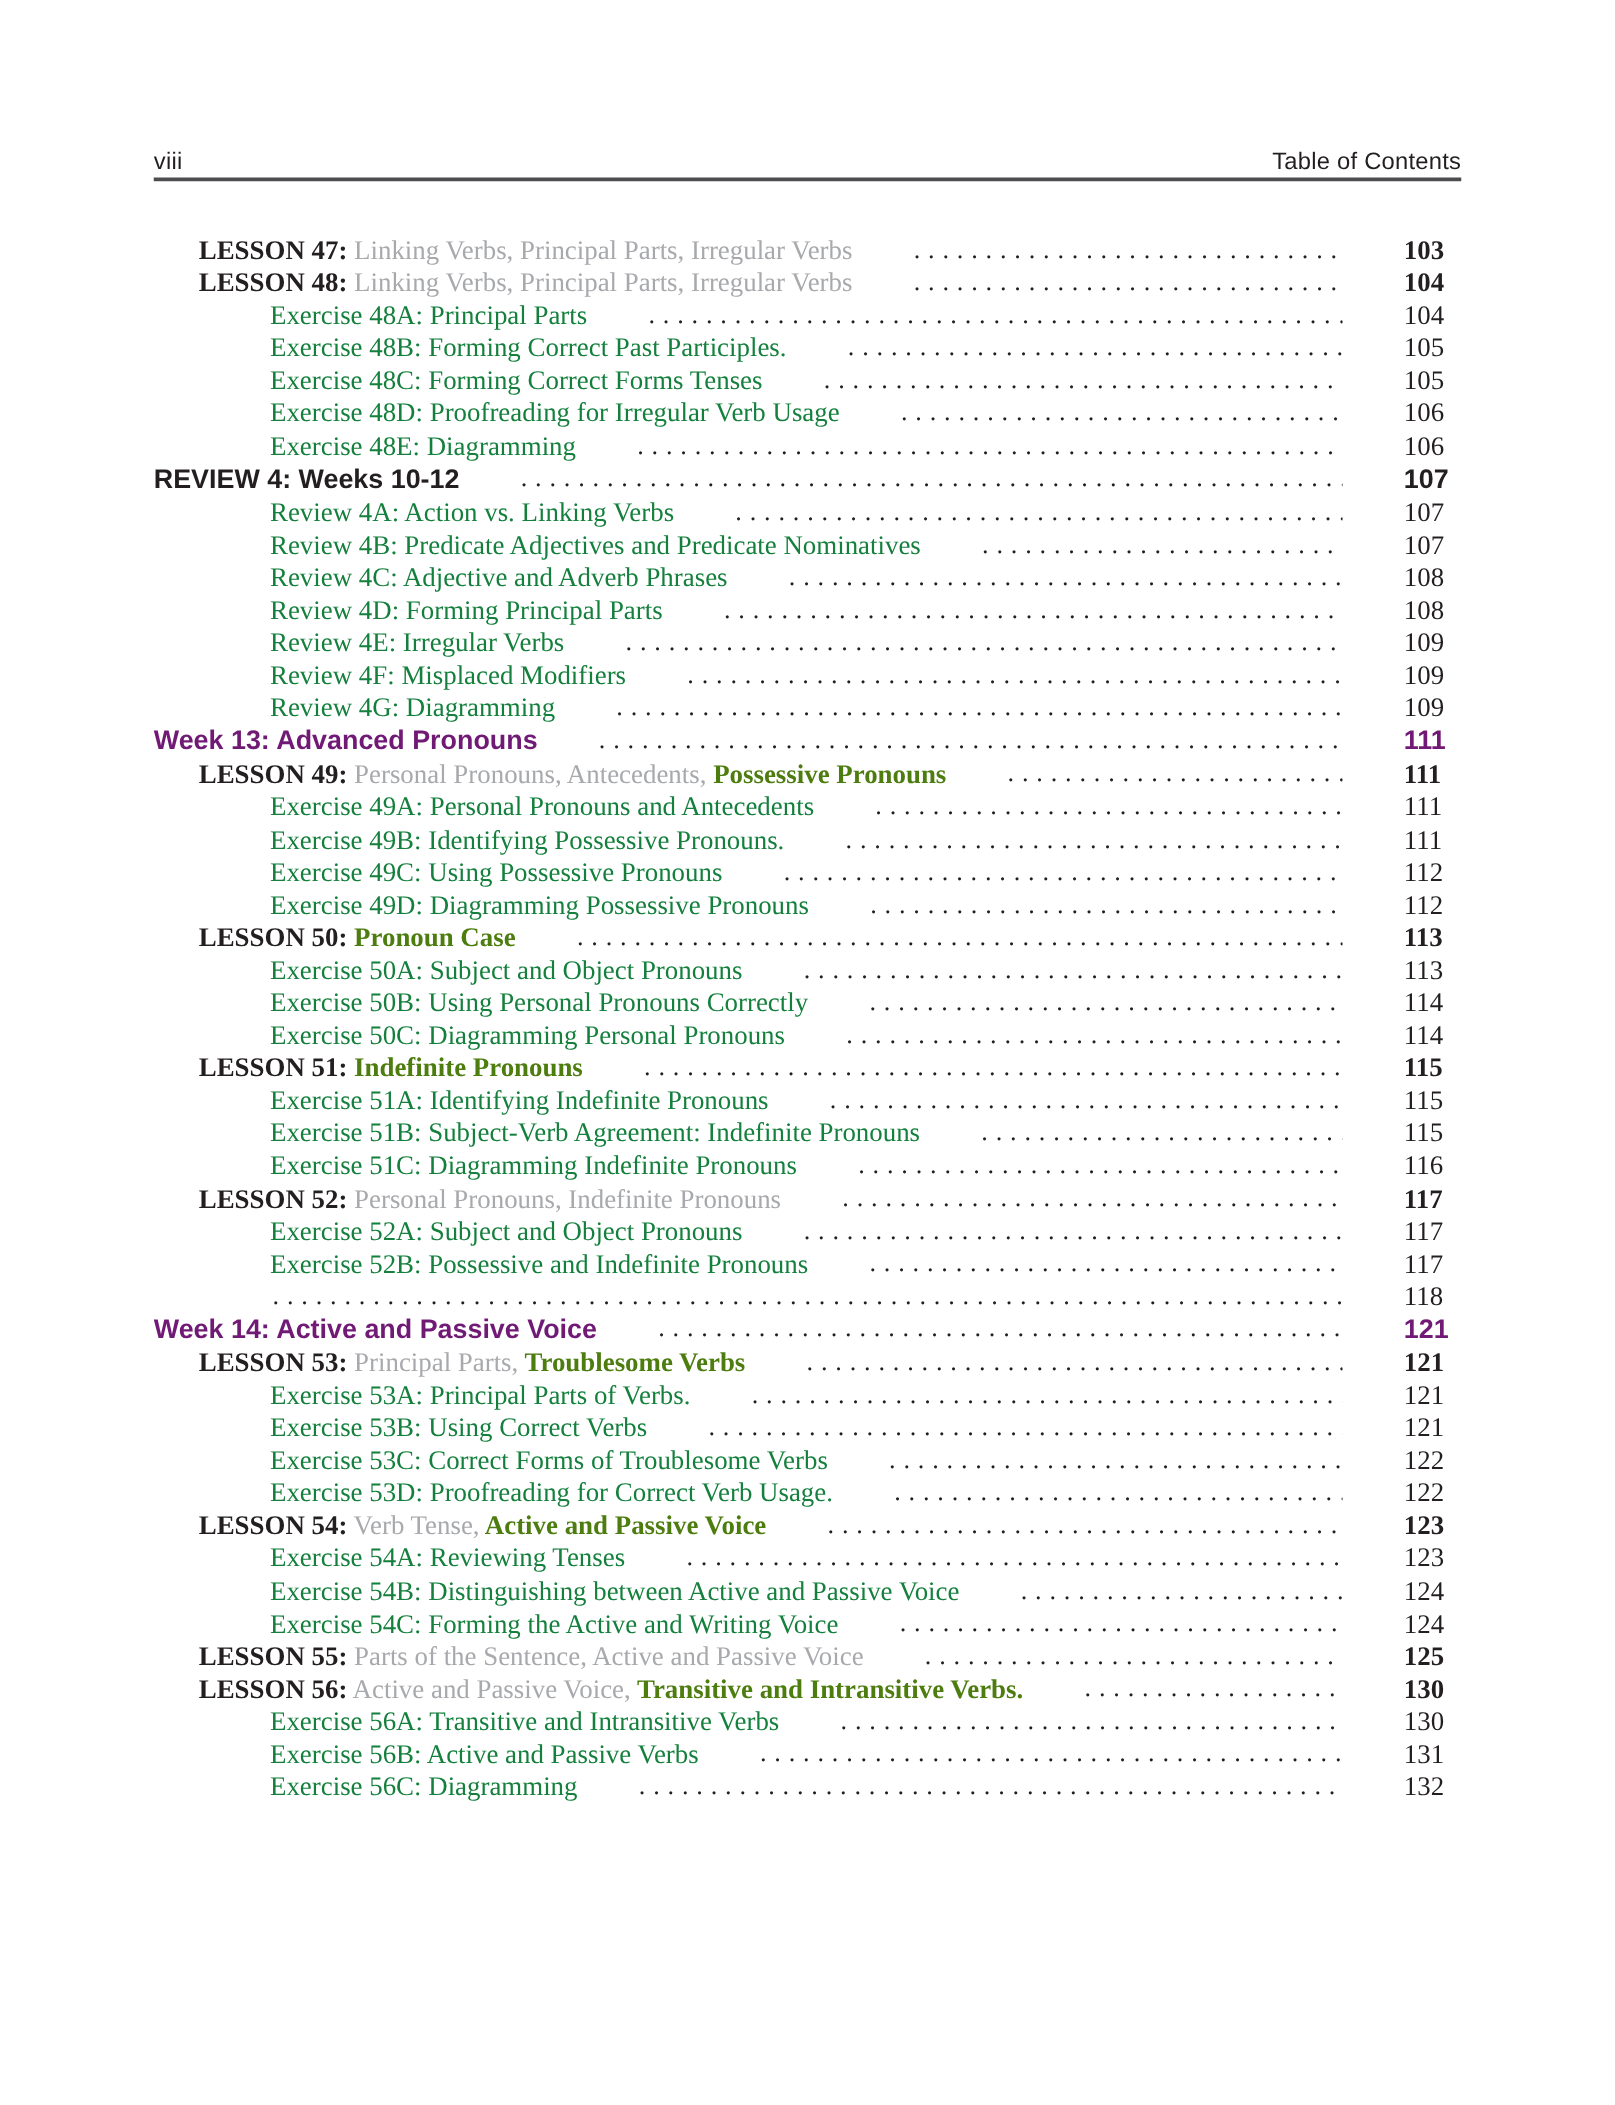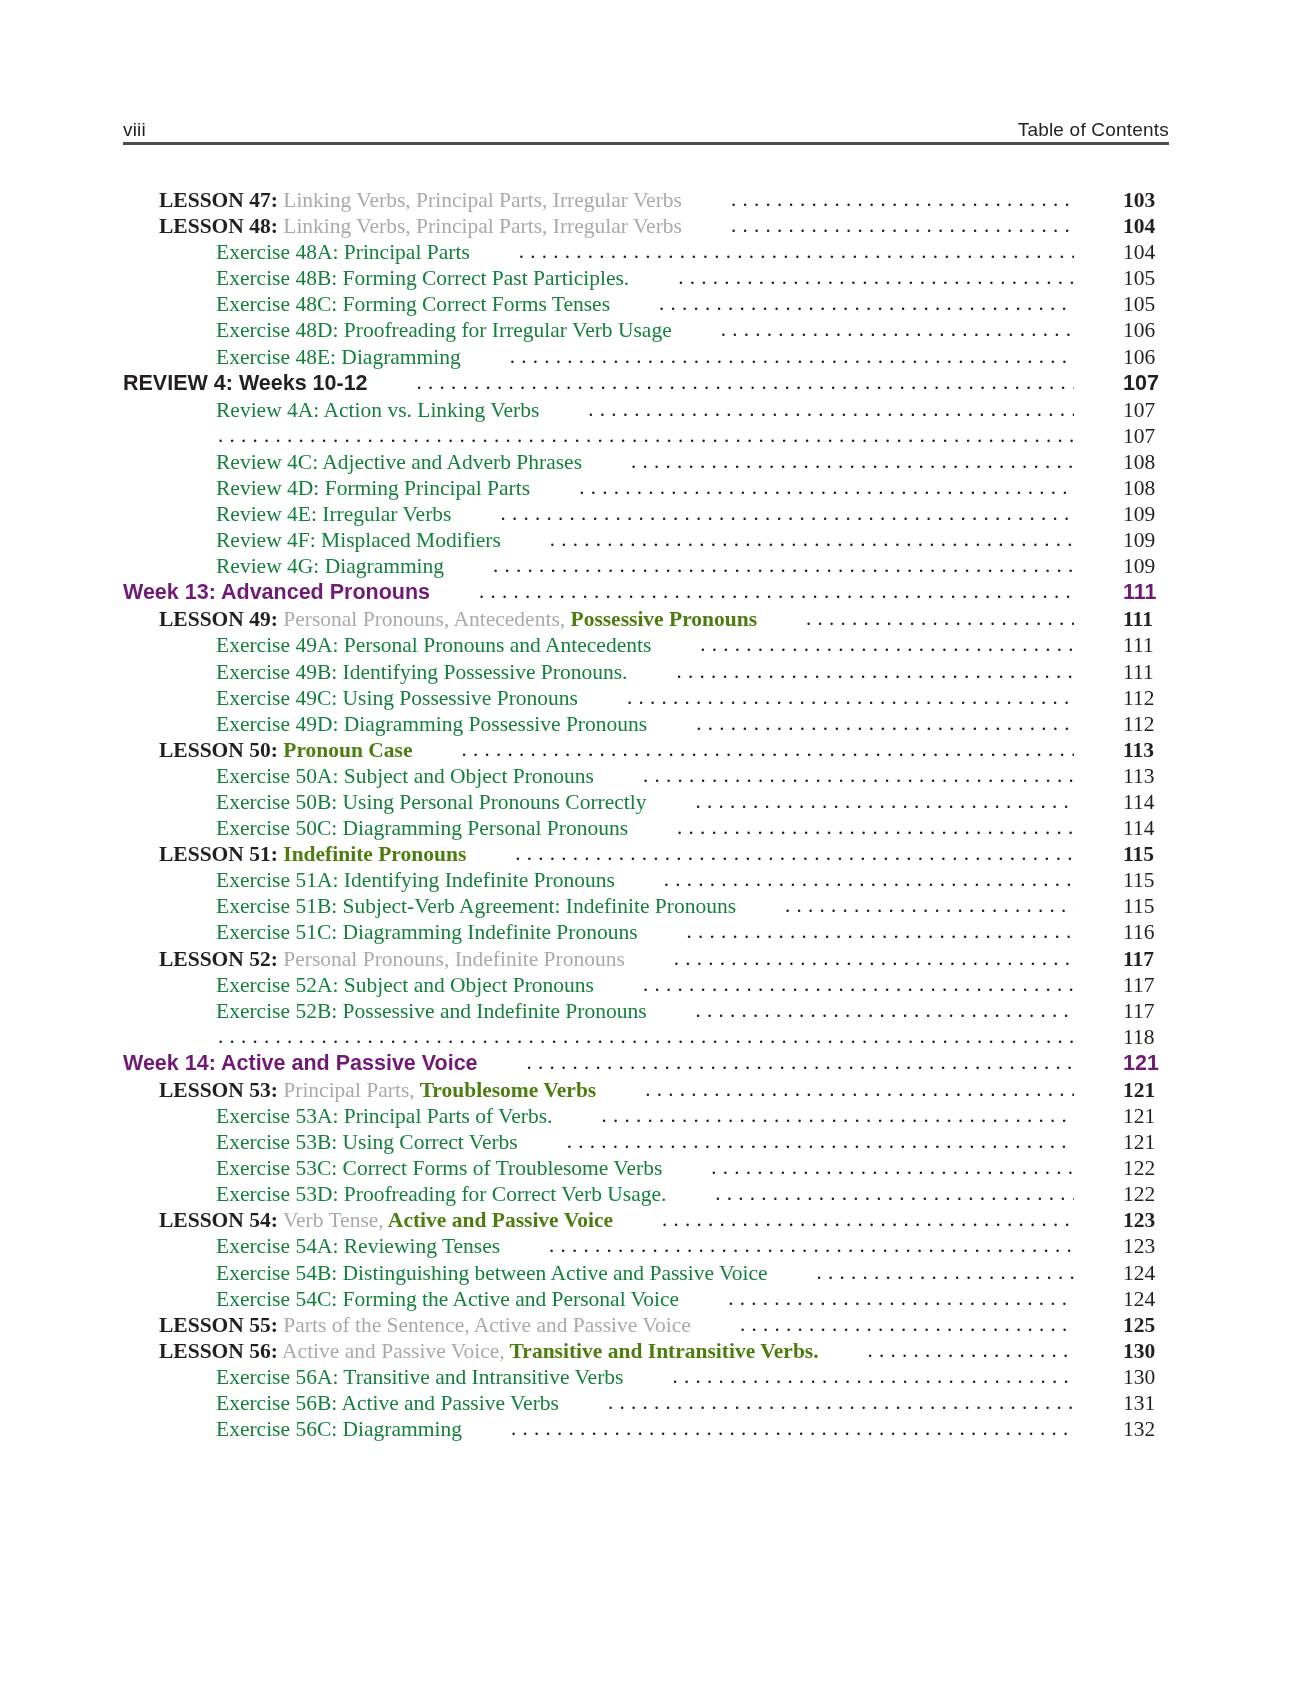--- a/index.html
+++ b/index.html
@@ -199,20 +199,21 @@
         <span class="title-wrap">REVIEW 4: Weeks 10-12</span>
         <span class="leader"></span>
         <span class="pageno">107</span>
       </div>
       <div class="entry level-exercise">
         <span class="title-wrap">Review 4A: Action vs. Linking Verbs</span>
         <span class="leader"></span>
         <span class="pageno">107</span>
       </div>
       <div class="entry level-exercise">
+        <span class="title-wrap">Review 4B: Predicate Adjectives and Predicate Nominatives</span>
         <span class="leader"></span>
         <span class="pageno">107</span>
       </div>
       <div class="entry level-exercise">
         <span class="title-wrap">Review 4C: Adjective and Adverb Phrases</span>
         <span class="leader"></span>
         <span class="pageno">108</span>
       </div>
       <div class="entry level-exercise">
         <span class="title-wrap">Review 4D: Forming Principal Parts</span>
@@ -362,21 +363,21 @@
         <span class="title-wrap">Exercise 54A: Reviewing Tenses</span>
         <span class="leader"></span>
         <span class="pageno">123</span>
       </div>
       <div class="entry level-exercise">
         <span class="title-wrap">Exercise 54B: Distinguishing between Active and Passive Voice</span>
         <span class="leader"></span>
         <span class="pageno">124</span>
       </div>
       <div class="entry level-exercise">
-        <span class="title-wrap">Exercise 54C: Forming the Active and Personal Voice</span>
+        <span class="title-wrap">Exercise 54C: Forming the Active and Writing Voice</span>
         <span class="leader"></span>
         <span class="pageno">124</span>
       </div>
       <div class="entry level-lesson">
         <span class="title-wrap"><span class="lesson-label">LESSON 55:</span><span class="seg-gray"> Parts of the Sentence, Active and Passive Voice</span></span>
         <span class="leader"></span>
         <span class="pageno">125</span>
       </div>
       <div class="entry level-lesson">
         <span class="title-wrap"><span class="lesson-label">LESSON 56:</span><span class="seg-gray"> Active and Passive Voice,</span><span class="seg-black"> Transitive and Intransitive Verbs.</span></span>

